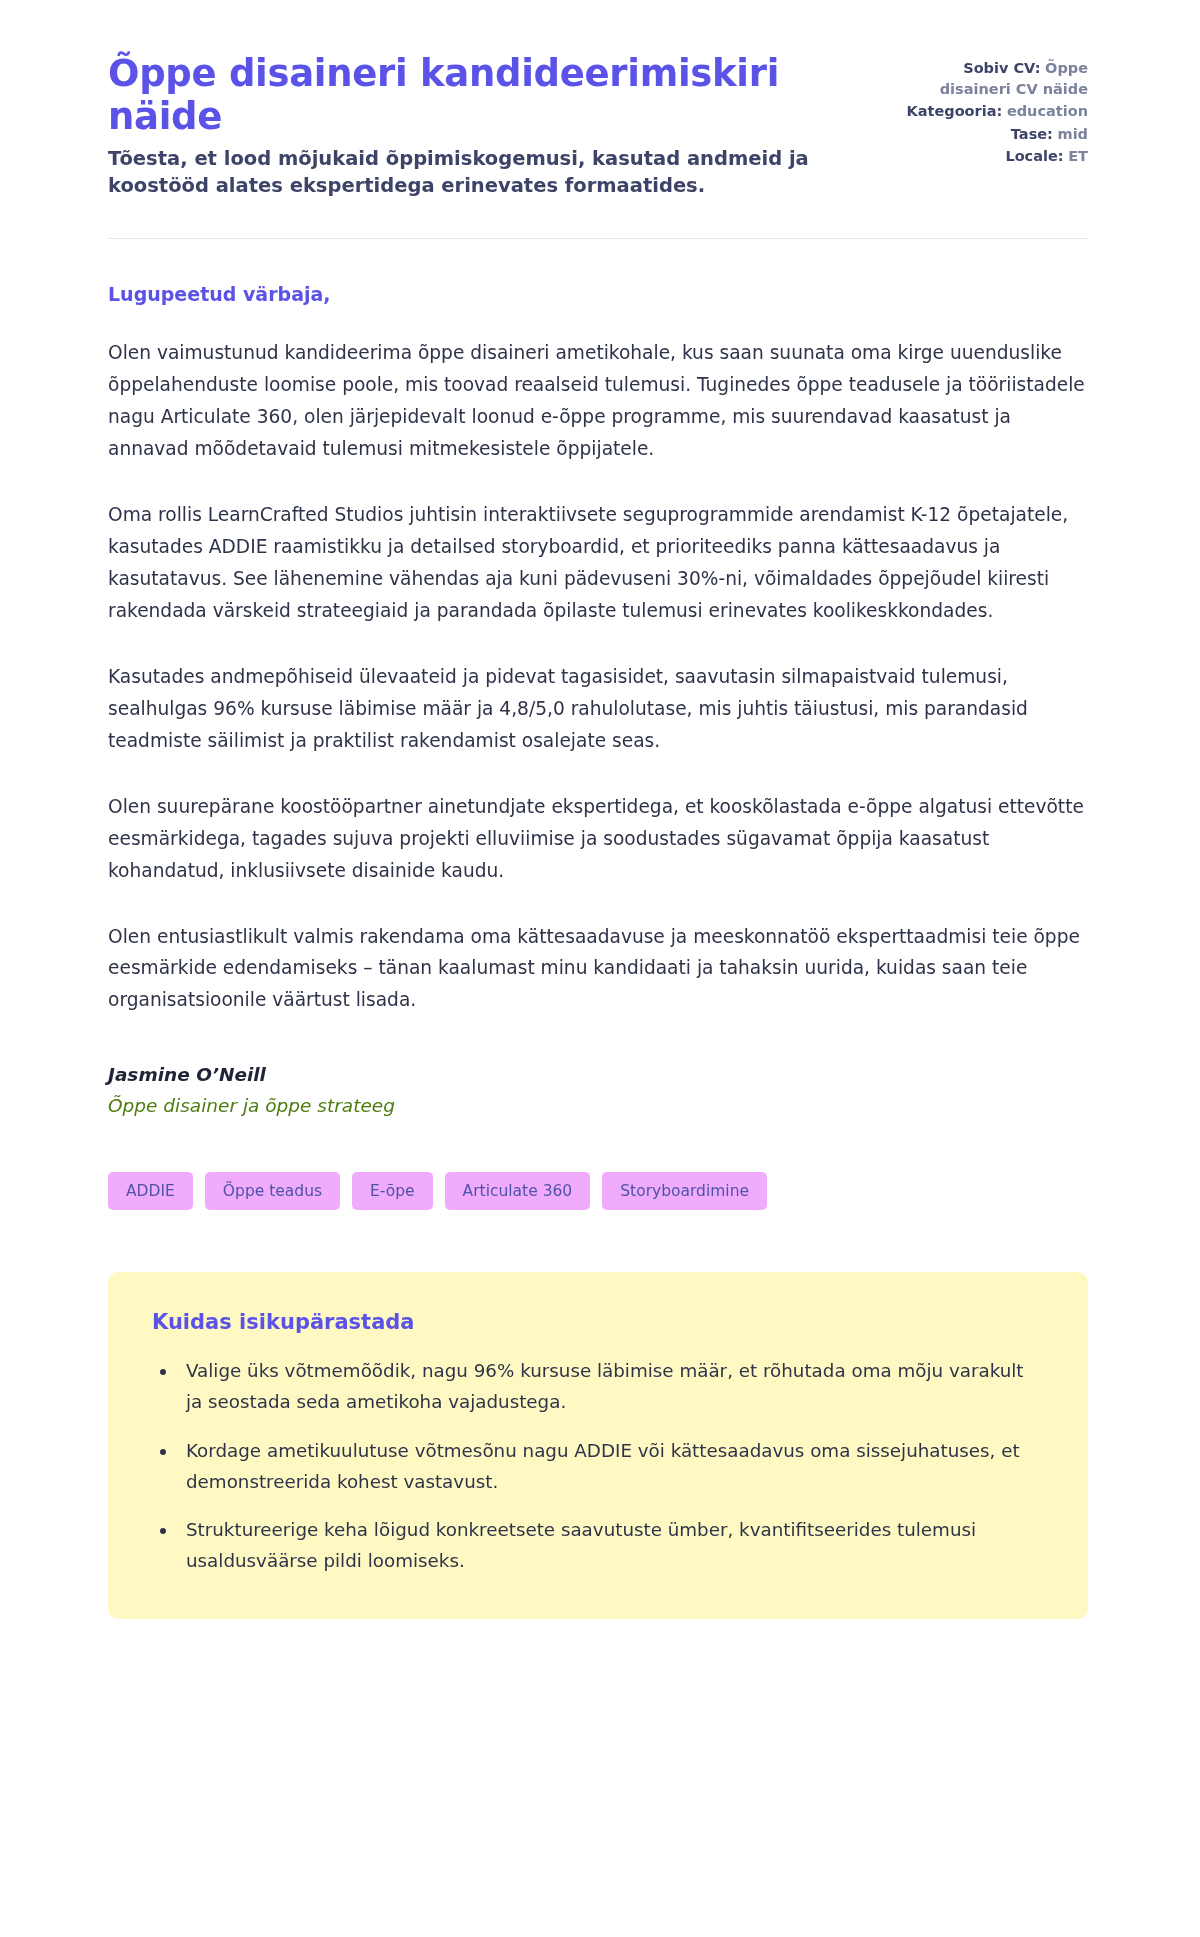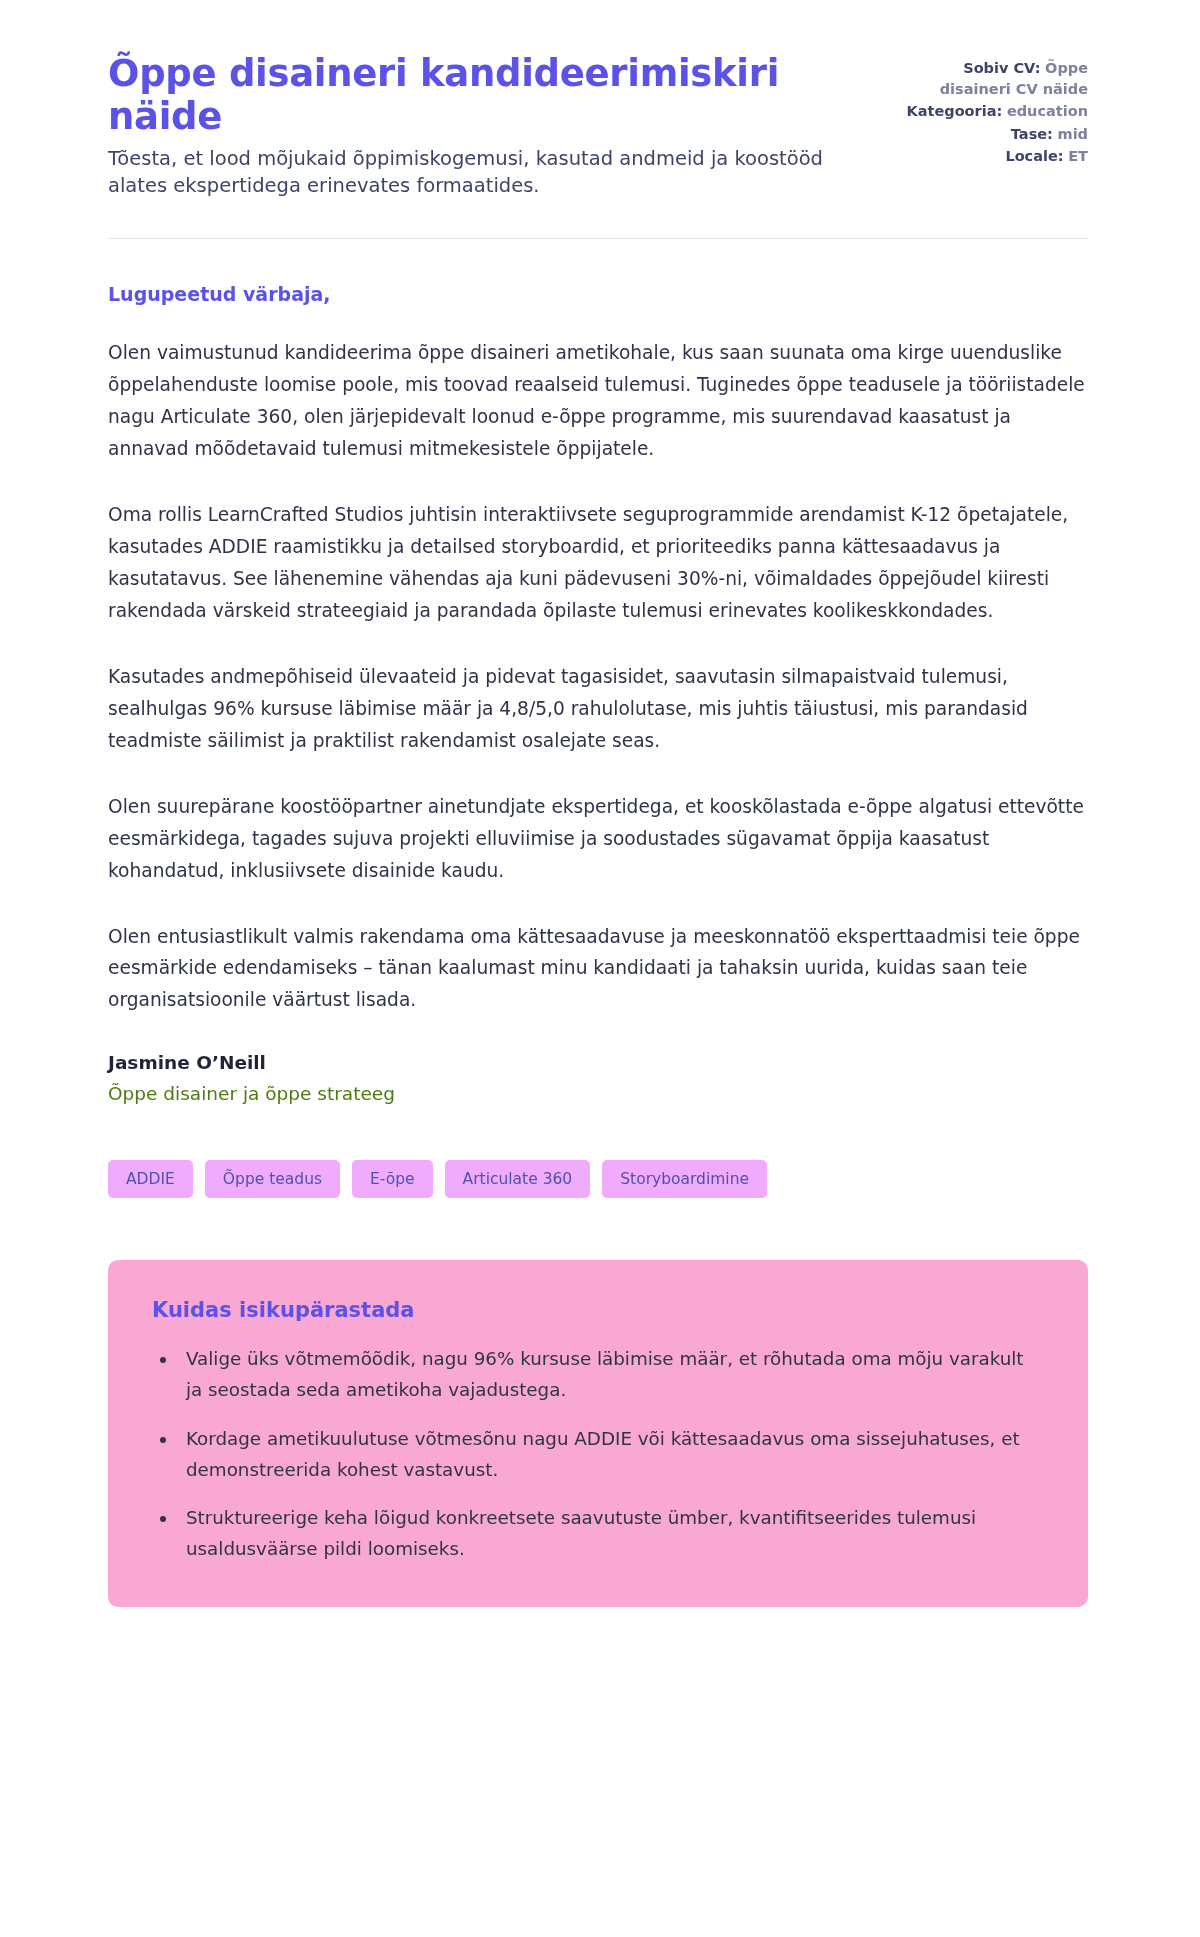--- a/index.html
+++ b/index.html
@@ -39,21 +39,21 @@
     font-size: 37px;
     line-height: 1.17;
     font-weight: bold;
     color: #5b52e8;
     margin: 0 0 6px 0;
     letter-spacing: -0.3px;
   }
   .doc-subtitle {
     font-size: 19.5px;
     line-height: 1.42;
-    font-weight: normal;
+    font-weight: bold;
     color: #3d4468;
     margin: 0;
   }
   .header-right {
     flex: 0 0 auto;
     width: 190px;
     text-align: right;
     font-size: 14.5px;
     line-height: 1.42;
     color: #7c829c;
@@ -86,21 +86,22 @@
   .para {
     font-size: 18.6px;
     line-height: 1.72;
     color: #2f3349;
     margin: 0 0 34px 0;
     text-align: left;
   }
   .para:last-of-type { margin-bottom: 0; }
 
   .signoff {
-    margin-top: 36px;
+    margin-top: 48px;
+    font-style: italic;
   }
   .sign-name {
     font-size: 18.5px;
     font-weight: bold;
     color: #1f2437;
     margin: 0 0 10px 0;
   }
   .sign-role {
     font-size: 18.5px;
     color: #4d7c0f;
@@ -119,21 +120,21 @@
     color: #4f53a8;
     font-size: 15.5px;
     border-radius: 5px;
     padding: 10px 18px;
     white-space: nowrap;
   }
 
   
   .callout {
     margin: 62px 112px 0 108px;
-    background: #f9a8d4;
+    background: #fef9c3;
     border-radius: 10px;
     padding: 38px 44px 42px 44px;
   }
   .callout-title {
     font-size: 21px;
     font-weight: bold;
     color: #5b52e8;
     margin: 0 0 22px 0;
   }
   .callout ul {

